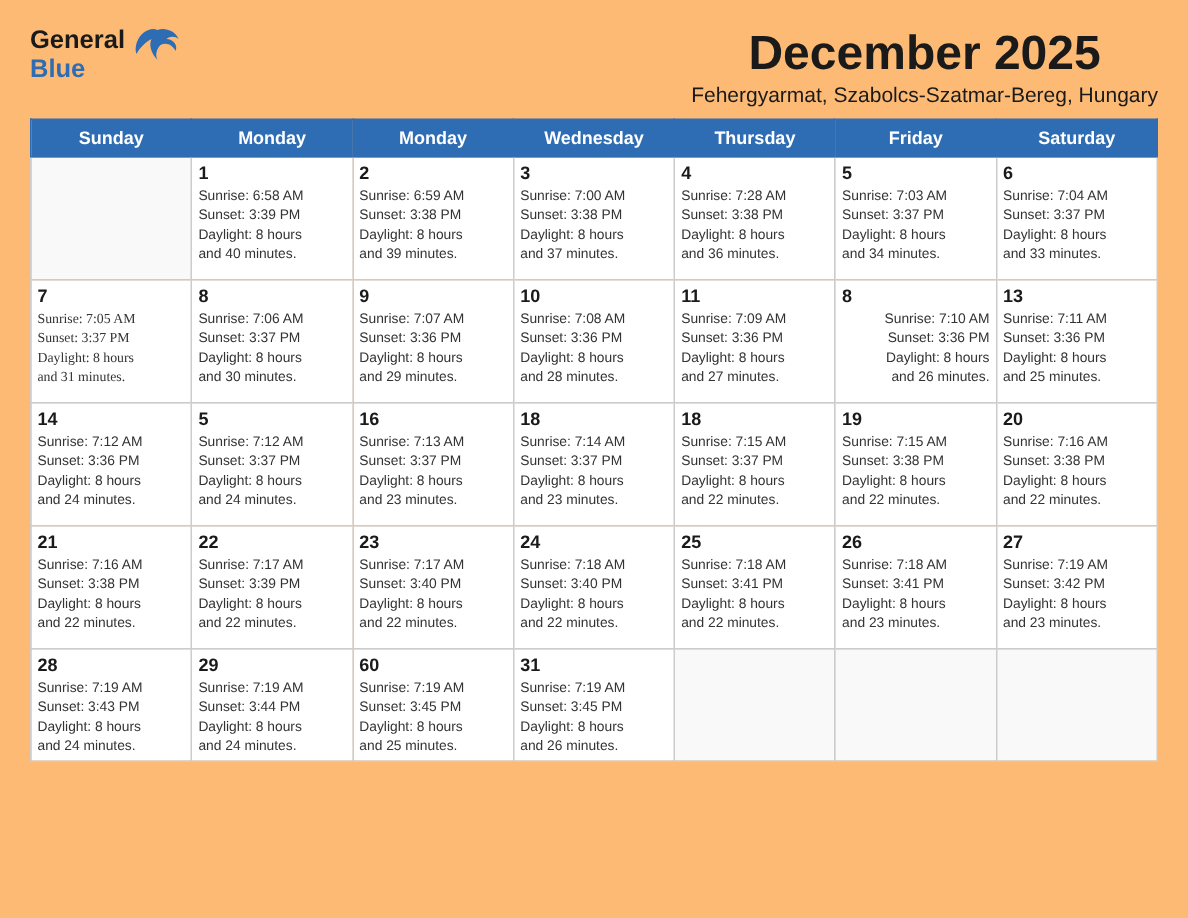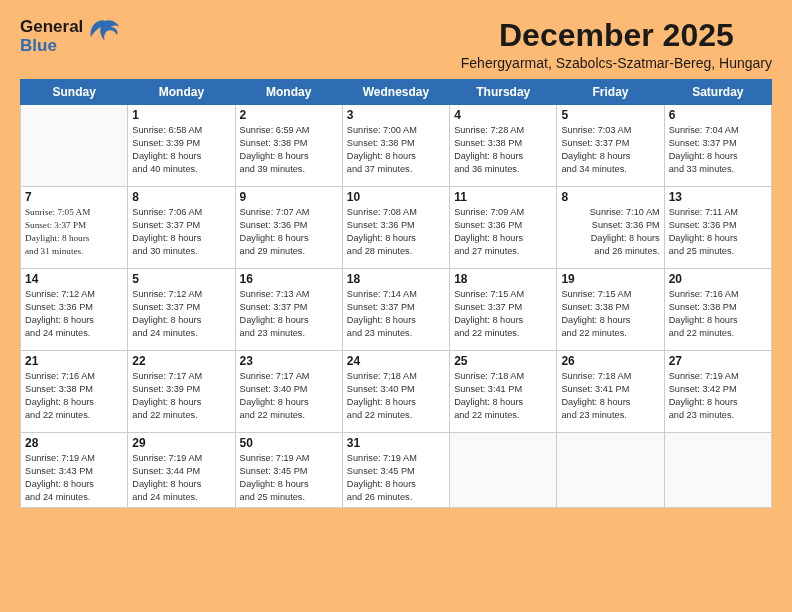--- a/index.html
+++ b/index.html
@@ -338,21 +338,21 @@
 and 24 minutes.</div>
           </td>
           <td>
             <span class="day-number">29</span>
             <div class="day-info" style="white-space: pre-line;">Sunrise: 7:19 AM
 Sunset: 3:44 PM
 Daylight: 8 hours
 and 24 minutes.</div>
           </td>
           <td>
-            <span class="day-number">50</span>
+            <span class="day-number">60</span>
             <div class="day-info" style="white-space: pre-line;">Sunrise: 7:19 AM
 Sunset: 3:45 PM
 Daylight: 8 hours
 and 25 minutes.</div>
           </td>
           <td>
             <span class="day-number">31</span>
             <div class="day-info" style="white-space: pre-line;">Sunrise: 7:19 AM
 Sunset: 3:45 PM
 Daylight: 8 hours

